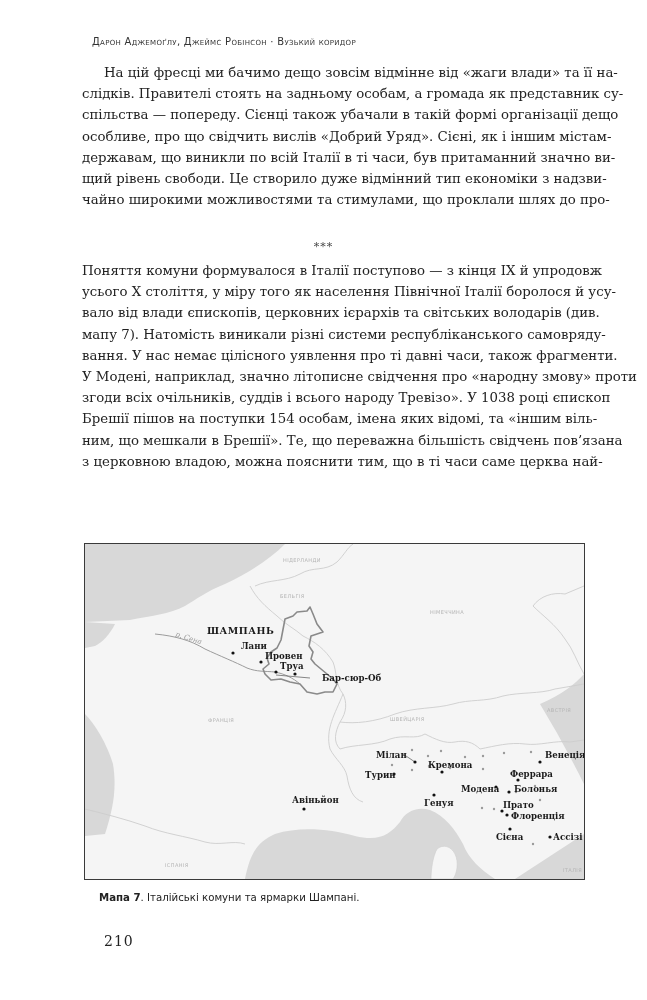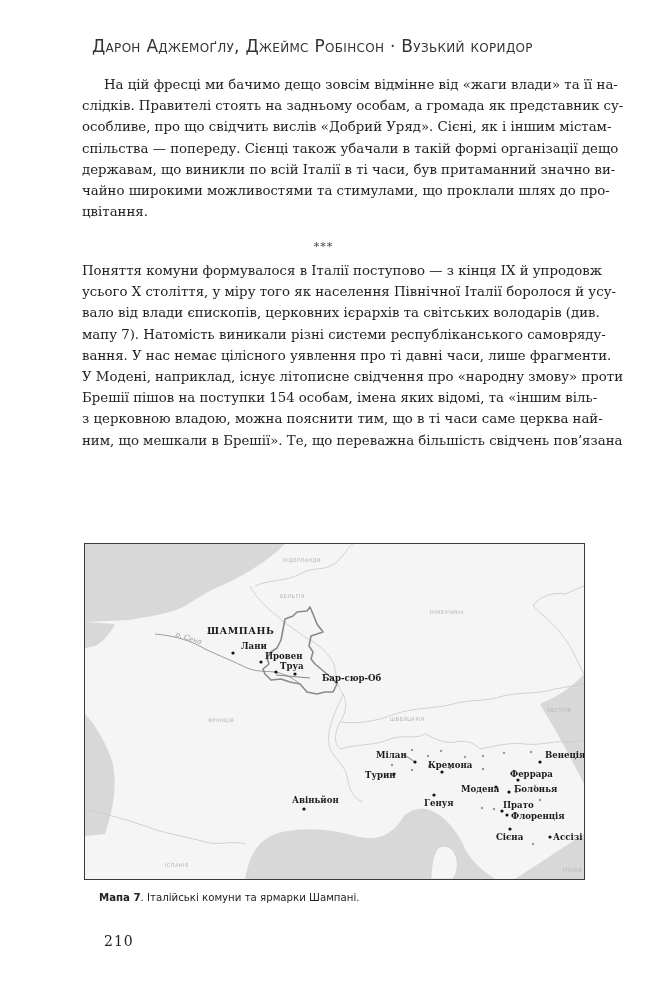--- a/index.html
+++ b/index.html
@@ -1,29 +1,29 @@
 <!DOCTYPE html>
 <html><head>
   <meta charset="utf-8">
   <style>
     html, body { margin: 0; padding: 0; background: #ffffff; }
     body { width: 647px; height: 1000px; position: relative; overflow: hidden; color: #231f20; }
     .running-head {
       position: absolute; left: 92px; top: 36px;
-      font-family: "DejaVu Sans", sans-serif; font-size: 17px; letter-spacing: 0.3px;
+      font-family: "DejaVu Sans", sans-serif; font-size: 10px; letter-spacing: 0.3px;
       font-variant: small-caps; color: #333;
     }
     .text-block {
       position: absolute; left: 82px; width: 504px;
       font-family: "DejaVu Serif", serif; font-size: 13.3px; line-height: 21.2px;
       color: #222; text-align: justify;
     }
     .text-block .line { display: block; white-space: nowrap; text-align-last: justify; text-align: justify; }
     .text-block .line.last { text-align-last: left; }
-    .para1 { top: 74px; }
+    .para1 { top: 62px; }
     .para1 .line.indent { padding-left: 22px; }
     .separator {
       position: absolute; top: 240px; left: 0; width: 647px; text-align: center;
       font-family: "DejaVu Serif", serif; font-size: 11px; color: #444; letter-spacing: 1px;
     }
     .para2 { top: 260px; }
     .map-figure {
       position: absolute; left: 84px; top: 543px; width: 499px; height: 335px;
       border: 1.5px solid #3a3a3a; background: #f4f4f4; overflow: hidden;
     }
@@ -43,39 +43,40 @@
     .river-label { font-family: "DejaVu Serif", serif; font-style: italic; font-size: 7px; fill: #9a9a9a; }
   </style>
 </head>
 <body>
 
 <div class="running-head">Дарон Аджемоґлу, Джеймс Робінсон · Вузький коридор</div>
 
 <div class="text-block para1">
   <span class="line indent">На цій фресці ми бачимо дещо зовсім відмінне від «жаги влади» та її на-</span>
   <span class="line">слідків. Правителі стоять на задньому особам, а громада як представник су-</span>
+  <span class="line">спільства — попереду. Сієнці також убачали в такій формі організації дещо</span>
   <span class="line">особливе, про що свідчить вислів «Добрий Уряд». Сієні, як і іншим містам-</span>
-  <span class="line">спільства — попереду. Сієнці також убачали в такій формі організації дещо</span>
   <span class="line">державам, що виникли по всій Італії в ті часи, був притаманний значно ви-</span>
+  <span class="line">щий рівень свободи. Це створило дуже відмінний тип економіки з надзви-</span>
   <span class="line">чайно широкими можливостями та стимулами, що проклали шлях до про-</span>
-  <span class="line last">цвітання.</span>
 </div>
 
 <div class="separator">***</div>
 
 <div class="text-block para2">
   <span class="line">Поняття комуни формувалося в Італії поступово — з кінця IX й упродовж</span>
   <span class="line">усього X століття, у міру того як населення Північної Італії боролося й усу-</span>
   <span class="line">вало від влади єпископів, церковних ієрархів та світських володарів (див.</span>
   <span class="line">мапу 7). Натомість виникали різні системи республіканського самовряду-</span>
-  <span class="line">вання. У нас немає цілісного уявлення про ті давні часи, лише фрагменти.</span>
-  <span class="line">У Модені, наприклад, існує літописне свідчення про «народну змову» проти</span>
+  <span class="line">вання. У нас немає цілісного уявлення про ті давні часи, також фрагменти.</span>
+  <span class="line">У Модені, наприклад, значно літописне свідчення про «народну змову» проти</span>
+  <span class="line">згоди всіх очільників, суддів і всього народу Тревізо». У 1038 році єпископ</span>
   <span class="line">Брешії пішов на поступки 154 особам, імена яких відомі, та «іншим віль-</span>
+  <span class="line">ним, що мешкали в Брешії». Те, що переважна більшість свідчень пов’язана</span>
   <span class="line">з церковною владою, можна пояснити тим, що в ті часи саме церква най-</span>
-  <span class="line">ним, що мешкали в Брешії». Те, що переважна більшість свідчень пов’язана</span>
 </div>
 
 <div class="map-figure">
   <svg width="499" height="335" viewBox="0 0 499 335">
 
     <rect x="0" y="0" width="499" height="335" fill="#f5f5f5"></rect>
 
     <path d="M0,0 L200,0 C185,15 165,28 140,40 C120,48 112,55 100,62 C85,70 65,72 45,76 L0,78 Z" fill="#d8d8d8"></path>
     <path d="M0,78 L30,80 C25,90 18,98 10,102 L0,104 Z" fill="#d8d8d8"></path>
 

